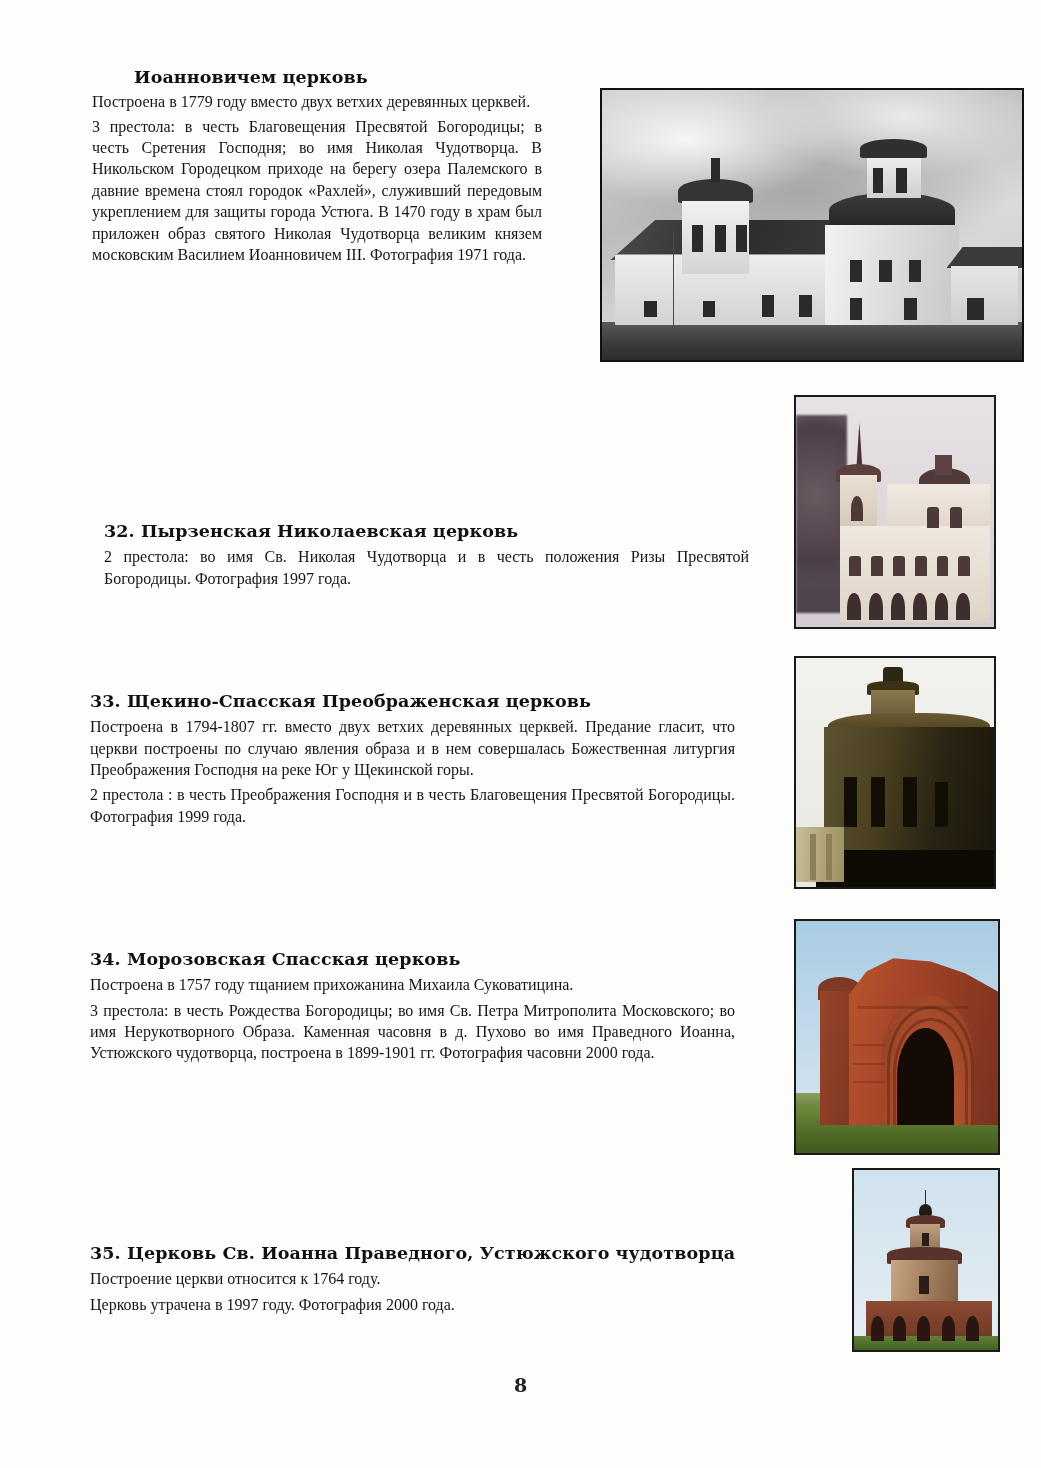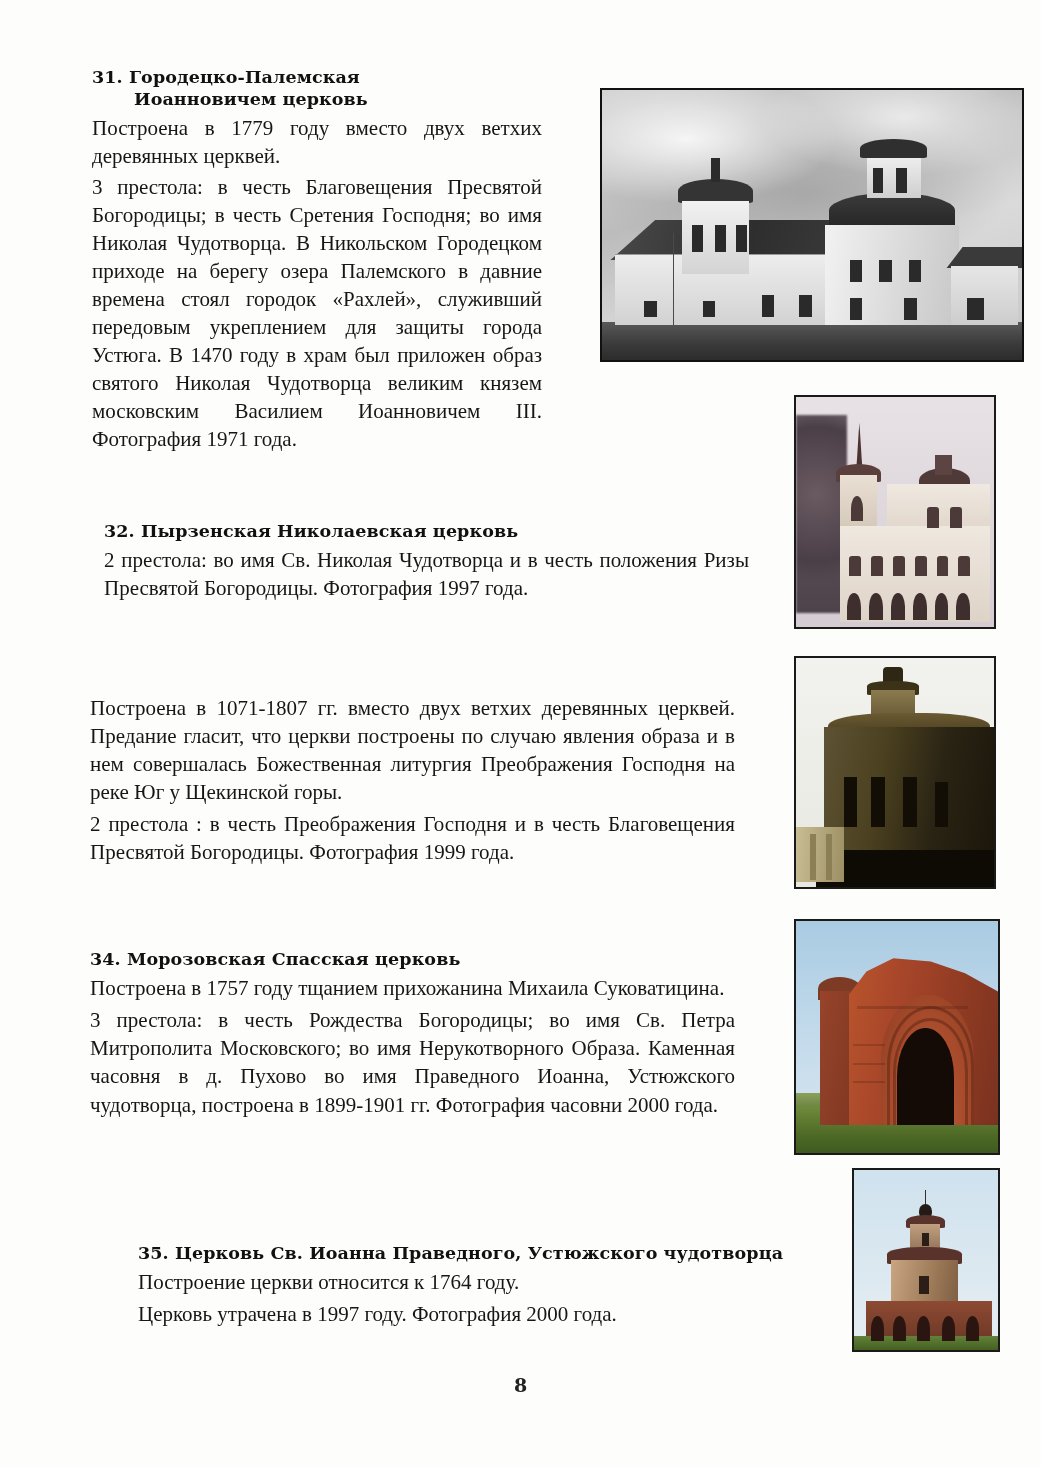--- a/index.html
+++ b/index.html
@@ -21,21 +21,21 @@
     font-family:"DejaVu Serif", serif;
     font-weight:bold;
     font-size:17.5px;
     letter-spacing:.1px;
     color:#111;
     margin:0;
     line-height:1.28;
   }
   .body-text{
     font-family:"Liberation Serif", serif;
-    font-size:21px;
+    font-size:16px;
     line-height:1.335;
     color:#161616;
     margin:0;
     text-align:justify;
     text-justify:inter-word;
   }
   .nojust{ text-align:left; }
 
   
   .block{position:absolute;}
@@ -47,21 +47,21 @@
 
   #b32{ left:104px;  top:520px; width:645px; }
   #b32 .body-text{ margin-top:4px; }
 
   #b33{ left:90px;  top:690px; width:645px; }
   #b33 .body-text{ margin-top:4px; }
 
   #b34{ left:90px;  top:948px; width:645px; }
   #b34 .body-text{ margin-top:4px; }
 
-  #b35{ left:90px;  top:1242px; width:655px;margin-left:48px; }
+  #b35{ left:90px;  top:1242px; width:655px; }
   #b35 .body-text{ margin-top:4px; }
 
   .para{margin:0;}
   .para + .para{margin-top:0px;}
 
   
   .page-number{
     position:absolute;
     left:0;right:0;
     top:1374px;
@@ -305,33 +305,33 @@
   }
   #p5 .win{position:absolute;background:#2b1d18;}
   #p5 .archdk{position:absolute;background:#2a1510;border-radius:50% 50% 0 0;}
 </style>
 </head>
 <body>
 
 <div class="page">
 
   <div class="block" id="b31">
-    <div class="entry-title">31.  Городецко-Палемская</div>
     <div class="entry-title t-line2">Иоанновичем церковь</div>
     <p class="body-text para">Построена в 1779 году вместо двух ветхих деревянных  церквей.</p>
     <p class="body-text para">3 престола: в честь Благовещения  Пресвятой Богородицы;  в честь Сретения Господня; во имя Николая Чудотворца. В  Никольском Городецком приходе на берегу озера Палемского в давние   времена стоял городок «Рахлей», служивший передовым  укреплением для защиты города Устюга. В 1470 году в храм был приложен образ святого Николая Чудотворца великим князем московским  Василием  Иоанновичем  III. Фотография  1971 года.</p>
   </div>
 
   <div class="block" id="b32">
     <div class="entry-title">32. Пырзенская Николаевская церковь</div>
     <p class="body-text para">2 престола: во имя Св. Николая Чудотворца и в честь положения Ризы Пресвятой Богородицы. Фотография  1997 года.</p>
   </div>
 
   <div class="block" id="b33">
-    <p class="body-text para">Построена в 1071-1807 гг. вместо двух ветхих деревянных церквей. Предание гласит, что церкви  построены по случаю явления образа и в нем  совершалась Божественная  литургия Преображения Господня на реке Юг у Щекинской горы.</p>
+    <div class="entry-title">33. Щекино-Спасская   Преображенская церковь</div>
+    <p class="body-text para">Построена в 1794-1807 гг. вместо двух ветхих деревянных церквей. Предание гласит, что церкви  построены по случаю явления образа и в нем  совершалась Божественная  литургия Преображения Господня на реке Юг у Щекинской горы.</p>
     <p class="body-text para">2 престола : в честь Преображения Господня и в честь Благовещения Пресвятой  Богородицы. Фотография 1999 года.</p>
   </div>
 
   <div class="block" id="b34">
     <div class="entry-title">34. Морозовская Спасская церковь</div>
     <p class="body-text para">Построена  в 1757 году  тщанием прихожанина Михаила Суковатицина.</p>
     <p class="body-text para">3 престола: в честь Рождества Богородицы; во имя  Св. Петра Митрополита Московского; во имя Нерукотворного Образа. Каменная  часовня  в д. Пухово во имя Праведного Иоанна, Устюжского чудотворца, построена в 1899-1901 гг. Фотография часовни  2000 года.</p>
   </div>
 
   <div class="block" id="b35">

